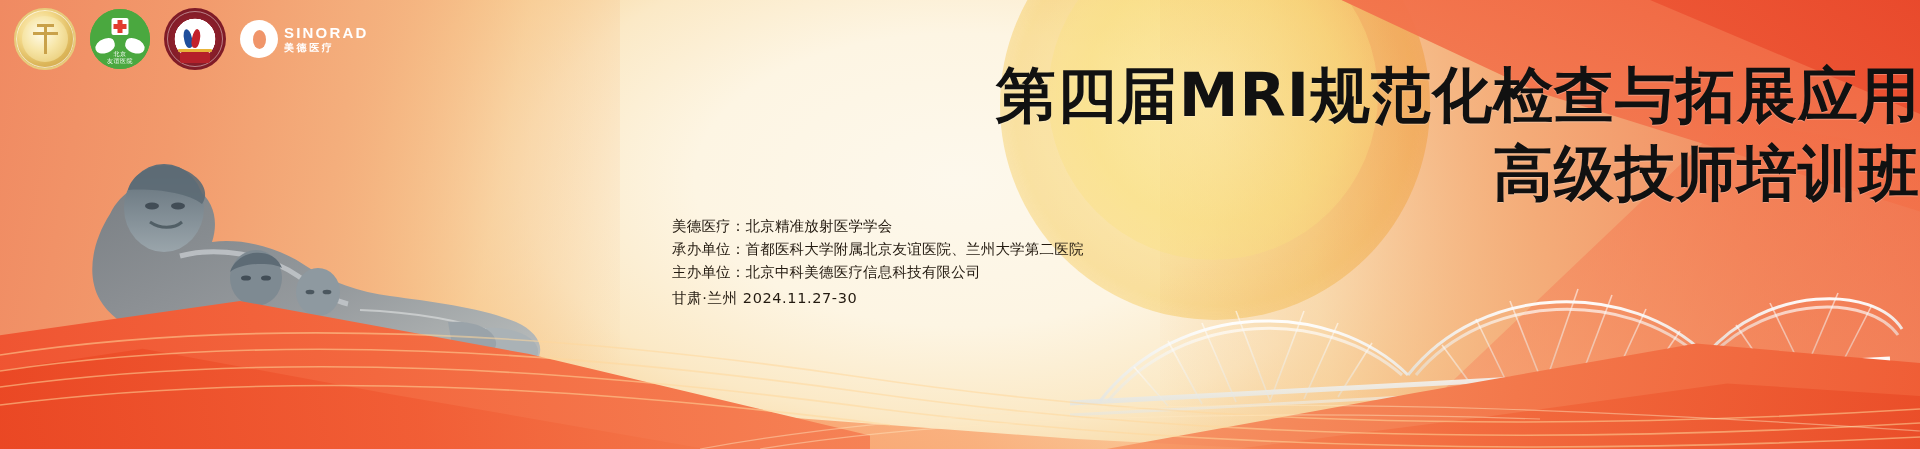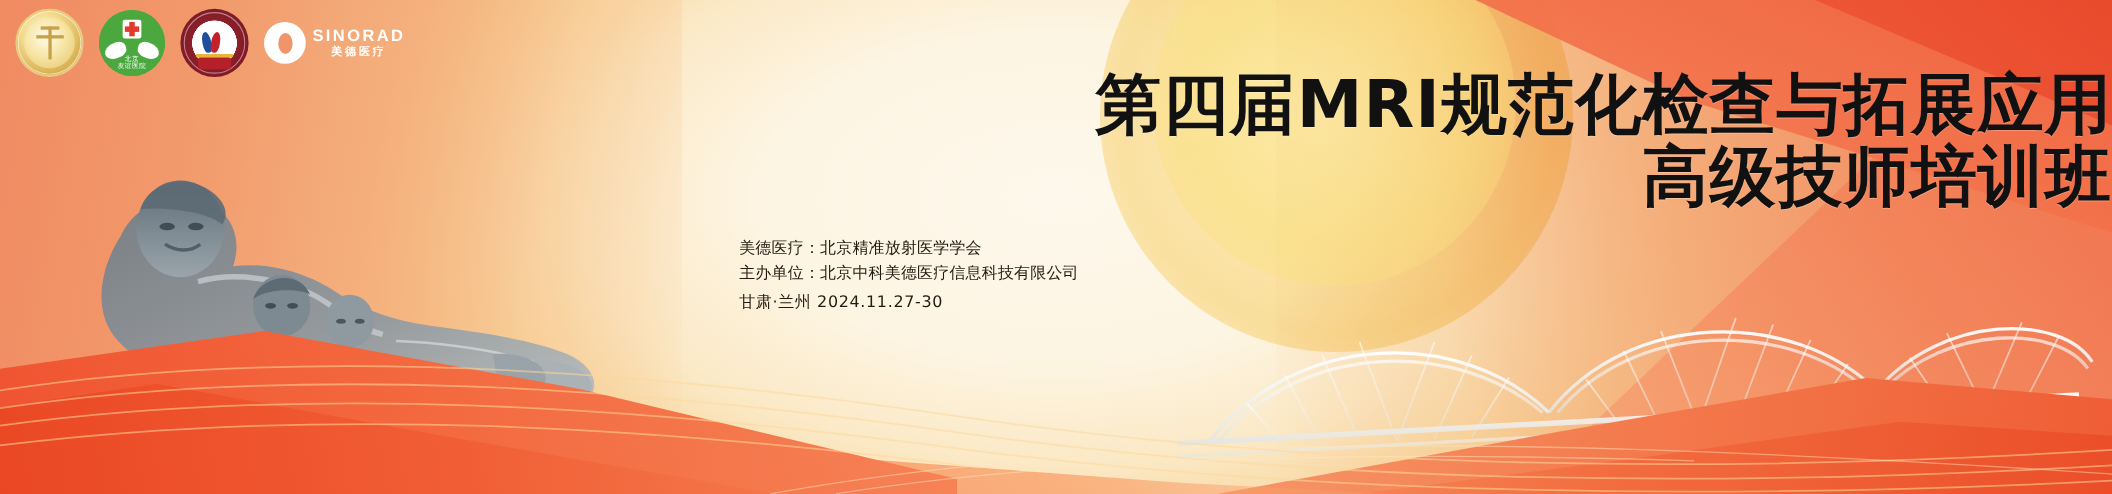--- a/index.html
+++ b/index.html
@@ -152,35 +152,35 @@
   .logo-c .cc{width:40px;height:40px;border-radius:50%;background:#fff;position:relative;display:flex;align-items:center;justify-content:center;}
   .logo-c .sw{width:26px;height:20px;position:relative;}
   .logo-c .sw .b1{position:absolute;left:2px;top:0;width:8px;height:19px;background:#1f4e9c;border-radius:50% 50% 40% 40%;transform:rotate(-12deg);}
   .logo-c .sw .b2{position:absolute;left:10px;top:0;width:8px;height:19px;background:#c3212b;border-radius:50% 50% 40% 40%;transform:rotate(10deg);}
   .logo-c .gate{position:absolute;left:50%;transform:translateX(-50%);bottom:7px;width:30px;height:11px;background:#b5202a;border-radius:2px;}
   .logo-c .gate::before{content:"";position:absolute;left:-2px;top:-3px;width:34px;height:3px;background:#e8b43a;border-radius:1px;}
 
   .logo-d{ display:flex; align-items:center; gap:6px; }
   .logo-d .mark{width:38px;height:38px;border-radius:50%;background:#fff;display:flex;align-items:center;justify-content:center;}
   .logo-d .mark .eye{width:13px;height:19px;border-radius:50%;background:#f0956a;}
-  .logo-d .txt{display:flex;flex-direction:column;line-height:1;align-items:center;}
+  .logo-d .txt{display:flex;flex-direction:column;line-height:1;}
   .logo-d .t1{color:#fff;font-size:15px;font-weight:bold;letter-spacing:2.2px;}
   .logo-d .t2{color:#fff;font-size:10px;letter-spacing:2.6px;margin-top:3px;font-weight:bold;}
 
   
   .titles{
     position:absolute; left:0; right:0; top:62px; text-align:right; z-index:7;
   }
   .title-line{
     font-family:"DejaVu Sans","Liberation Sans",sans-serif;
     font-weight:bold; color:#111;
     font-size:60px; line-height:66px; letter-spacing:1px;
     text-shadow:0 1px 0 rgba(255,255,255,.25);
   }
-  .title-line.l2{ margin-top:0; }
+  .title-line.l2{ margin-top:12px; }
 
   
   .info{
     position:absolute; left:672px; top:215px; z-index:7;
     color:#231a10;
     font-family:"DejaVu Sans","Liberation Sans",sans-serif;
     font-size:14.5px; line-height:23px; letter-spacing:.2px;
   }
   .info div{ white-space:nowrap; }
   .info .date{ margin-top:3px; letter-spacing:.6px; }
@@ -404,17 +404,18 @@
     </div>
   </div>
 
   <div class="titles">
     <div class="title-line l1">第四届MRI规范化检查与拓展应用</div>
     <div class="title-line l2">高级技师培训班</div>
   </div>
 
   <div class="info">
     <div>美德医疗：北京精准放射医学学会</div>
+    <div>承办单位：首都医科大学附属北京友谊医院、兰州大学第二医院</div>
     <div>主办单位：北京中科美德医疗信息科技有限公司</div>
     <div class="date">甘肃·兰州  2024.11.27-30</div>
   </div>
 
 </div>
 
 </body></html>

